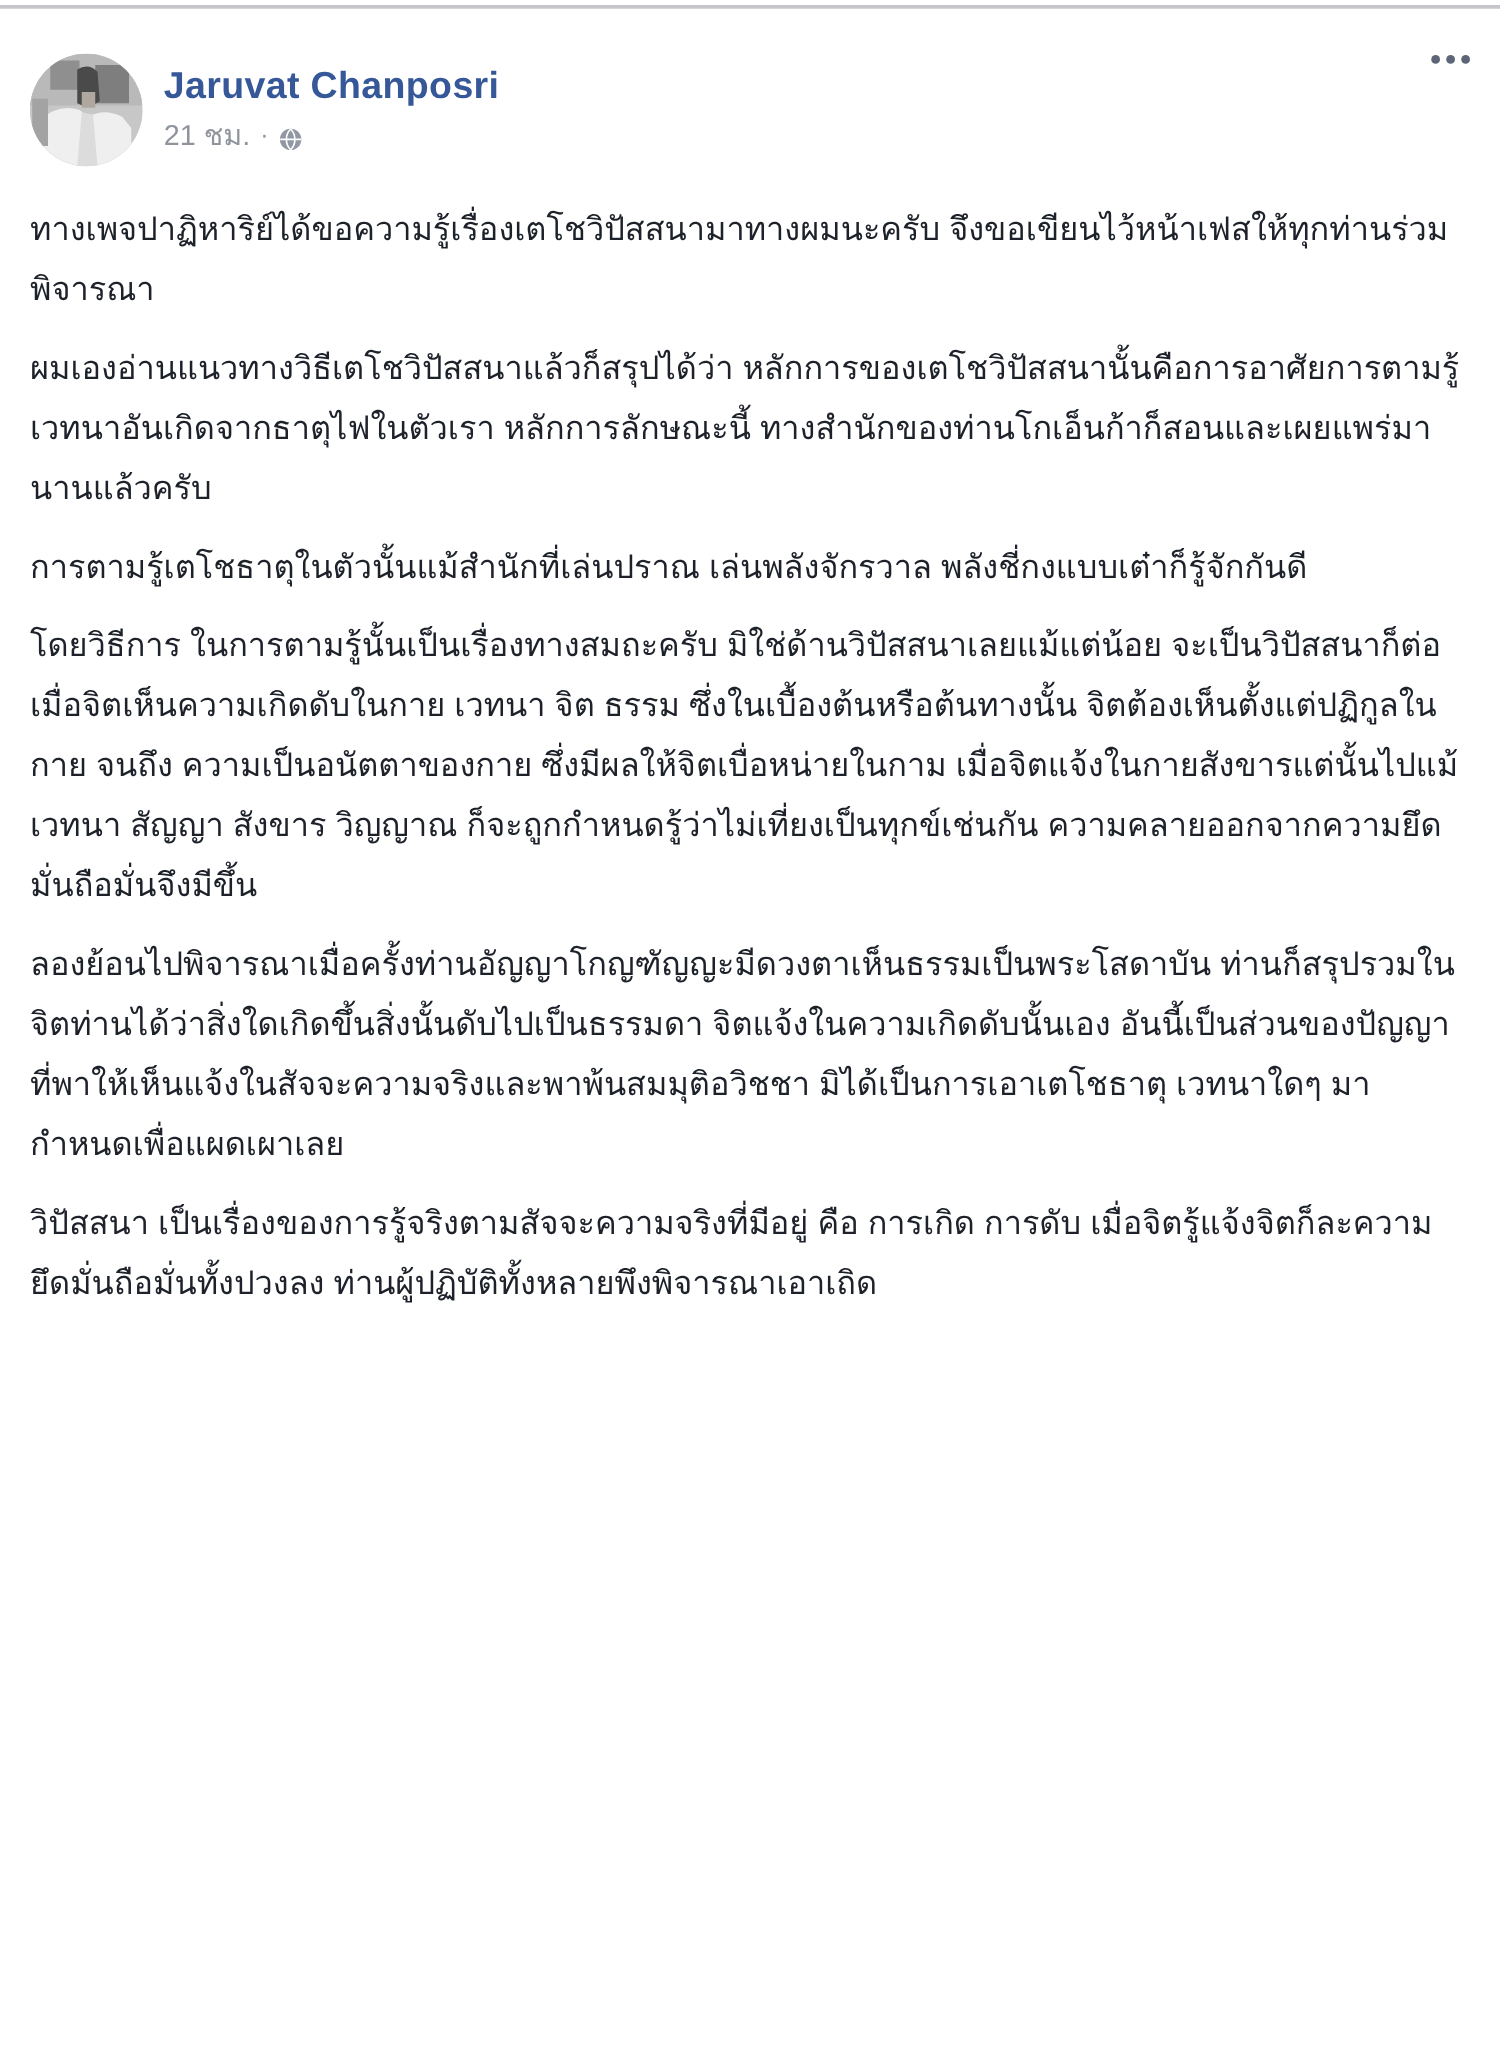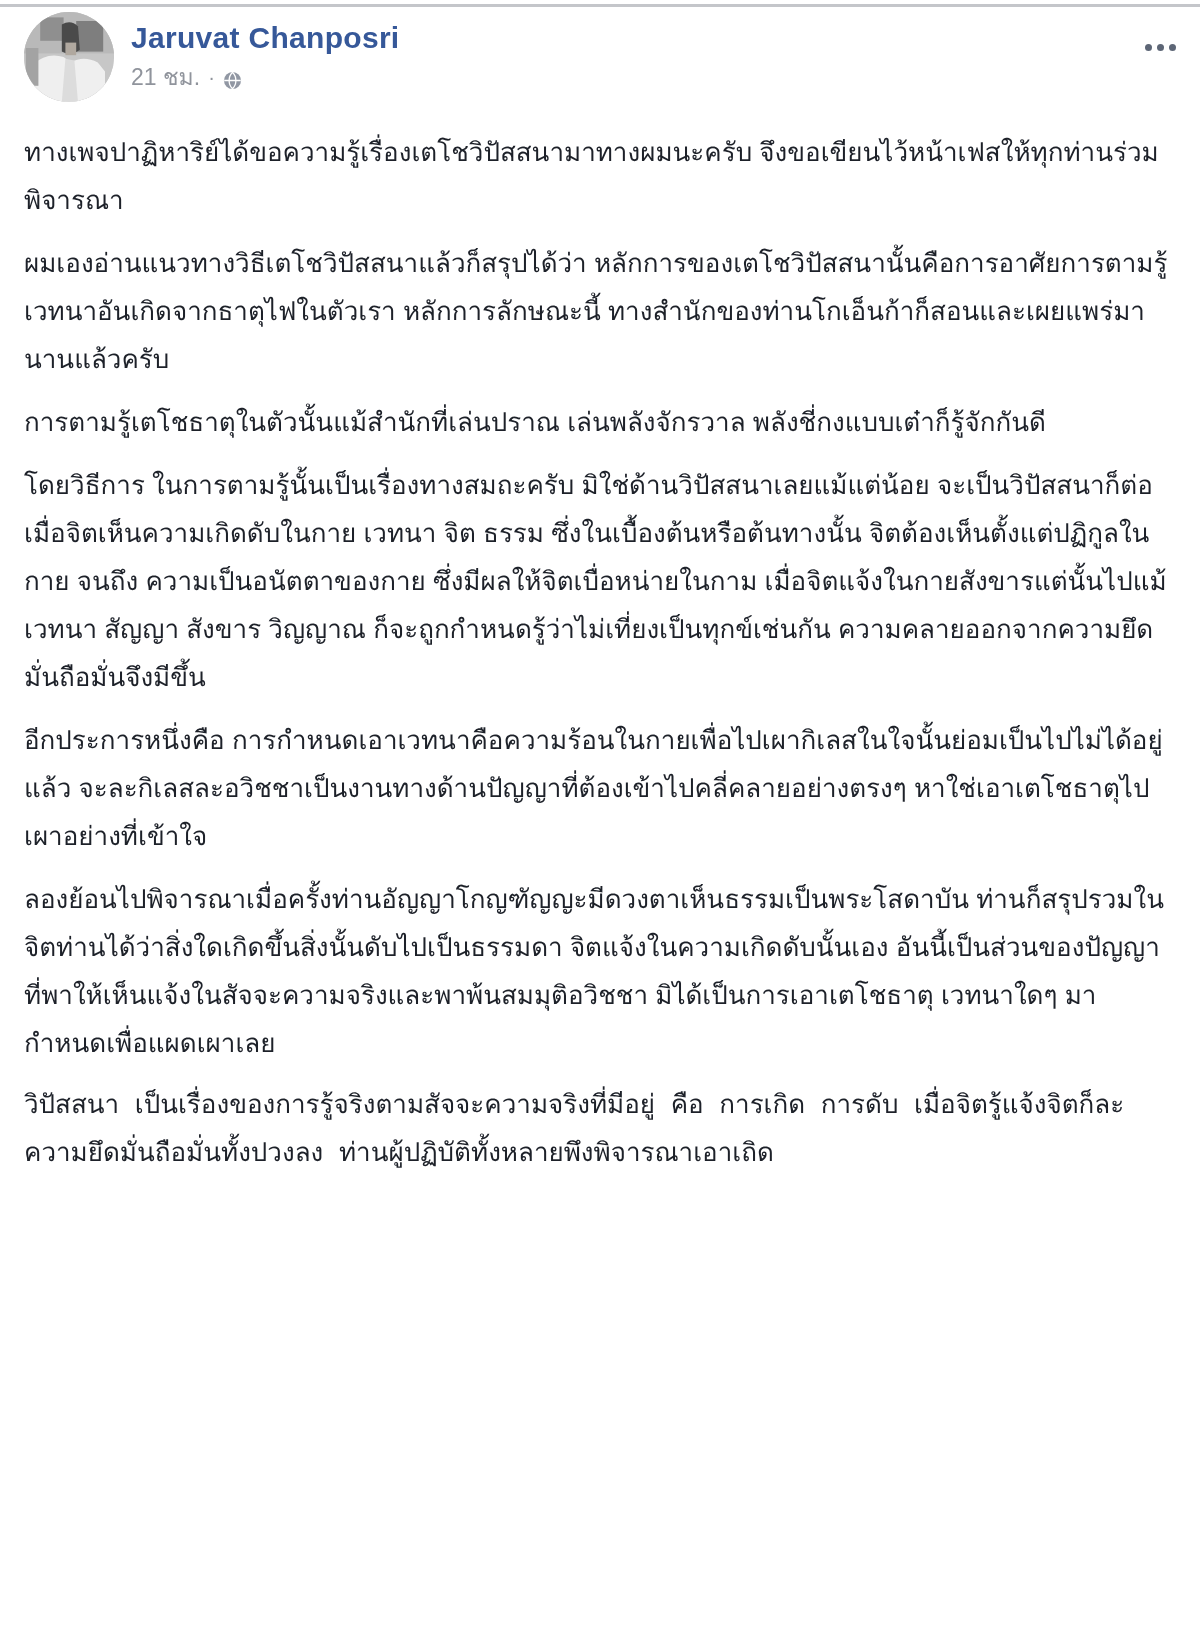--- a/index.html
+++ b/index.html
@@ -20,21 +20,21 @@
     background: #c4c6ca;
     margin-top: 4px;
   }
   .post {
     padding: 0 24px;
     box-sizing: border-box;
   }
   .post-header {
     display: flex;
     align-items: flex-start;
-    padding-top: 5px;
+    padding-top: 36px;
     padding-bottom: 26px;
     position: relative;
   }
   .avatar {
     width: 90px;
     height: 90px;
     border-radius: 50%;
     overflow: hidden;
     flex: 0 0 90px;
     margin-right: 17px;
@@ -91,21 +91,21 @@
     background: #5d6676;
     display: inline-block;
   }
   .post-body p {
     margin: 0 0 15px 0;
     font-size: 26px;
     line-height: 48px;
     color: #1d2129;
     overflow-wrap: break-word;
   }
-  .post-body p:last-child { margin-bottom: 0; font-family: Liberation Mono, monospace; }
+  .post-body p:last-child { margin-bottom: 0; }
 </style>
 </head>
 <body>
 
 <div class="page">
   <div class="top-divider"></div>
 
   <div class="post">
 
     <div class="post-header">
@@ -143,19 +143,18 @@
         <span class="dot"></span>
         <span class="dot"></span>
       </button>
     </div>
 
     <div class="post-body">
       <p>ทางเพจปาฏิหาริย์ได้ขอความรู้เรื่องเตโชวิปัสสนามาทางผมนะครับ จึงขอเขียนไว้หน้าเฟสให้ทุกท่านร่วมพิจารณา</p>
       <p>ผมเองอ่านแนวทางวิธีเตโชวิปัสสนาแล้วก็สรุปได้ว่า หลักการของเตโชวิปัสสนานั้นคือการอาศัยการตามรู้เวทนาอันเกิดจากธาตุไฟในตัวเรา หลักการลักษณะนี้ ทางสำนักของท่านโกเอ็นก้าก็สอนและเผยแพร่มานานแล้วครับ</p>
       <p>การตามรู้เตโชธาตุในตัวนั้นแม้สำนักที่เล่นปราณ เล่นพลังจักรวาล พลังชี่กงแบบเต๋าก็รู้จักกันดี</p>
       <p>โดยวิธีการ ในการตามรู้นั้นเป็นเรื่องทางสมถะครับ มิใช่ด้านวิปัสสนาเลยแม้แต่น้อย จะเป็นวิปัสสนาก็ต่อเมื่อจิตเห็นความเกิดดับในกาย เวทนา จิต ธรรม ซึ่งในเบื้องต้นหรือต้นทางนั้น จิตต้องเห็นตั้งแต่ปฏิกูลในกาย จนถึง ความเป็นอนัตตาของกาย ซึ่งมีผลให้จิตเบื่อหน่ายในกาม เมื่อจิตแจ้งในกายสังขารแต่นั้นไปแม้เวทนา สัญญา สังขาร วิญญาณ ก็จะถูกกำหนดรู้ว่าไม่เที่ยงเป็นทุกข์เช่นกัน ความคลายออกจากความยึดมั่นถือมั่นจึงมีขึ้น</p>
-      <p>อีกประการหนึ่งคือ การกำหนดเอาเวทนาคือความร้อนในกายเพื่อไปเผากิเลสในใจนั้นย่อมเป็นไปไม่ได้อยู่แล้ว จะละกิเลสละอวิชชาเป็นงานทางด้านปัญญาที่ต้องเข้าไปคลี่คลายอย่างตรงๆ หาใช่เอาเตโชธาตุไปเผาอย่างที่เข้าใจ</p>
       <p>ลองย้อนไปพิจารณาเมื่อครั้งท่านอัญญาโกญฑัญญะมีดวงตาเห็นธรรมเป็นพระโสดาบัน ท่านก็สรุปรวมในจิตท่านได้ว่าสิ่งใดเกิดขึ้นสิ่งนั้นดับไปเป็นธรรมดา จิตแจ้งในความเกิดดับนั้นเอง อันนี้เป็นส่วนของปัญญาที่พาให้เห็นแจ้งในสัจจะความจริงและพาพ้นสมมุติอวิชชา มิได้เป็นการเอาเตโชธาตุ เวทนาใดๆ มากำหนดเพื่อแผดเผาเลย</p>
       <p>วิปัสสนา เป็นเรื่องของการรู้จริงตามสัจจะความจริงที่มีอยู่ คือ การเกิด การดับ เมื่อจิตรู้แจ้งจิตก็ละความยึดมั่นถือมั่นทั้งปวงลง ท่านผู้ปฏิบัติทั้งหลายพึงพิจารณาเอาเถิด</p>
     </div>
 
   </div>
 </div>
 
 </body></html>

